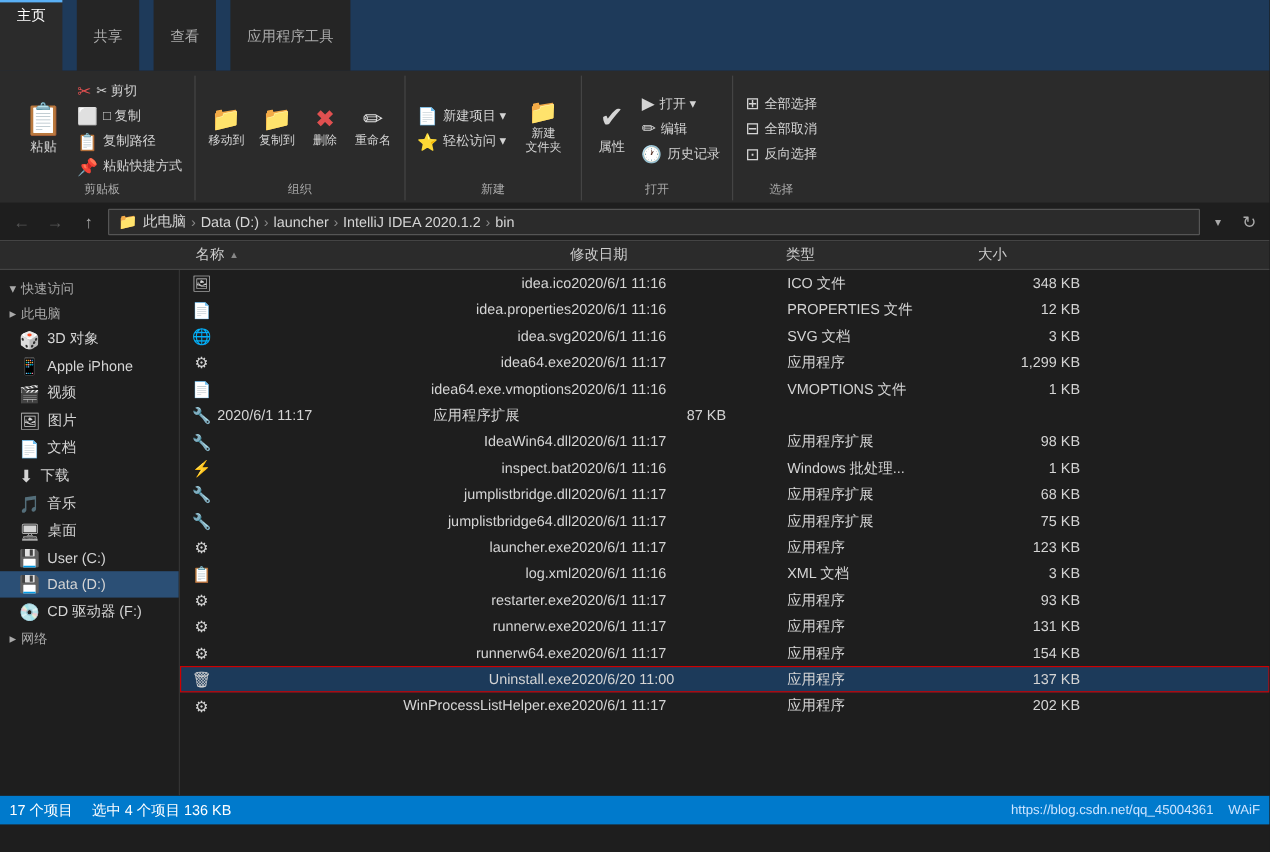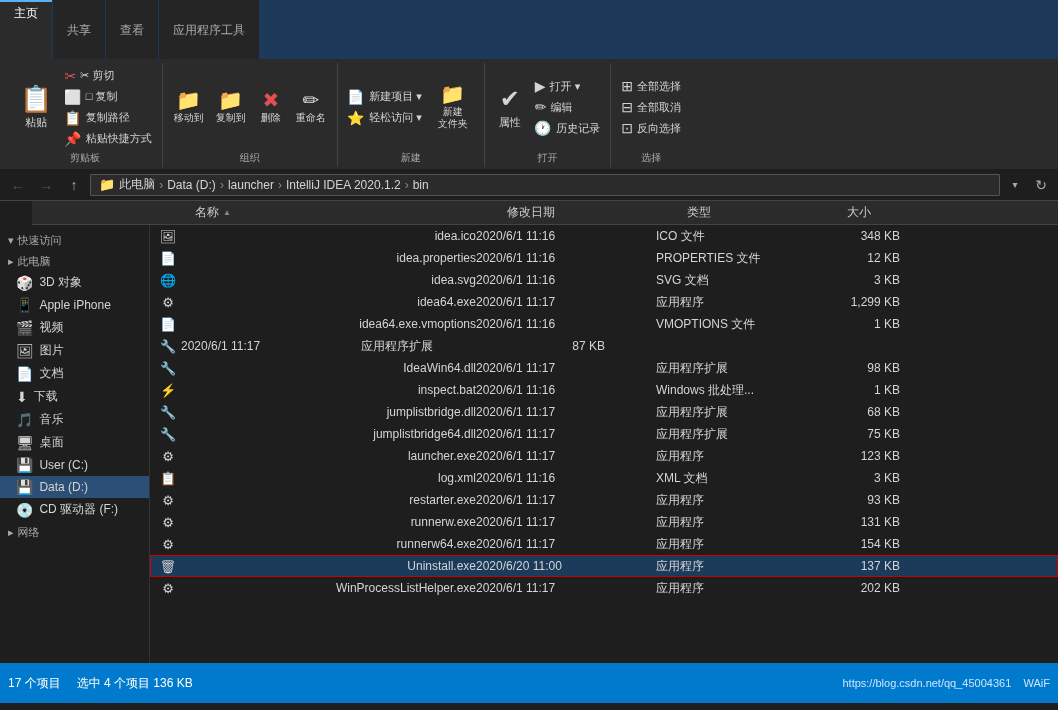--- a/index.html
+++ b/index.html
@@ -133,21 +133,20 @@
     
     .col-headers {
       background: #2b2b2b;
       height: 24px;
       display: flex;
       align-items: center;
       padding: 0 0 0 155px;
       border-bottom: 1px solid #444;
       font-size: 12px;
       color: #ccc;
-      margin-left: 32px;
     }
 
     .col-header {
       display: flex;
       align-items: center;
       gap: 4px;
       cursor: pointer;
     }
 
     .col-name { width: 320px; padding-left: 8px; }
@@ -220,38 +219,38 @@
 
     .file-icon { width: 18px; text-align: center; font-size: 13px; flex-shrink: 0; margin-right: 4px; }
     .file-name { width: 295px; font-size: 12px; color: #d4d4d4; overflow: hidden; text-overflow: ellipsis; white-space: nowrap; text-align: right; }
     .file-date { width: 180px; font-size: 12px; color: #d4d4d4; }
     .file-type { width: 160px; font-size: 12px; color: #d4d4d4; overflow: hidden; text-overflow: ellipsis; white-space: nowrap; }
     .file-size { width: 100px; font-size: 12px; color: #d4d4d4; text-align: right; padding-right: 16px; }
 
     
     .status-bar {
       background: #007acc;
-      height: 40px;
+      height: 24px;
       display: flex;
       align-items: center;
       padding: 0 8px;
       font-size: 12px;
       color: #fff;
       justify-content: space-between;
       gap: 20px;
     }
 
     .status-left { display: flex; gap: 16px; }
     .status-right { font-size: 11px; color: #cce4ff; }
 
     
     .ribbon-top {
       background: #1e3a5a;
       display: flex;
-      gap: 1px;
+      gap: 12px;
     }
 
     .tab-active {
       background: #2b2b2b;
       border-top: 2px solid #5ab0f6;
       padding: 3px 14px;
       font-size: 12px;
       color: #fff;
       cursor: pointer;
     }

